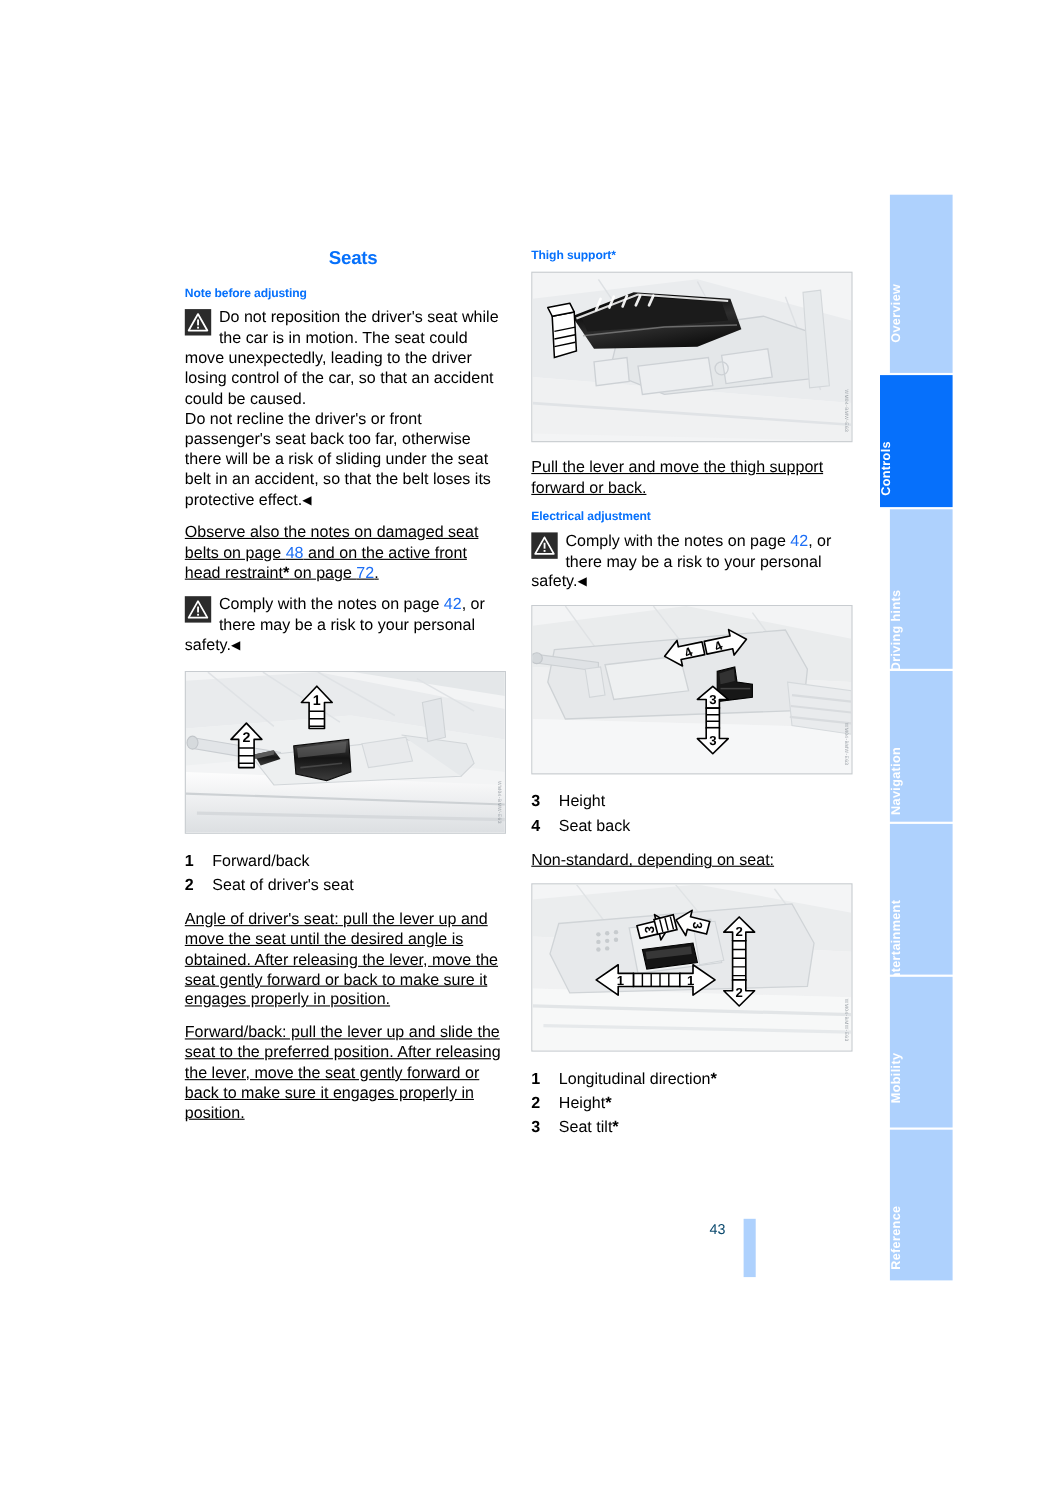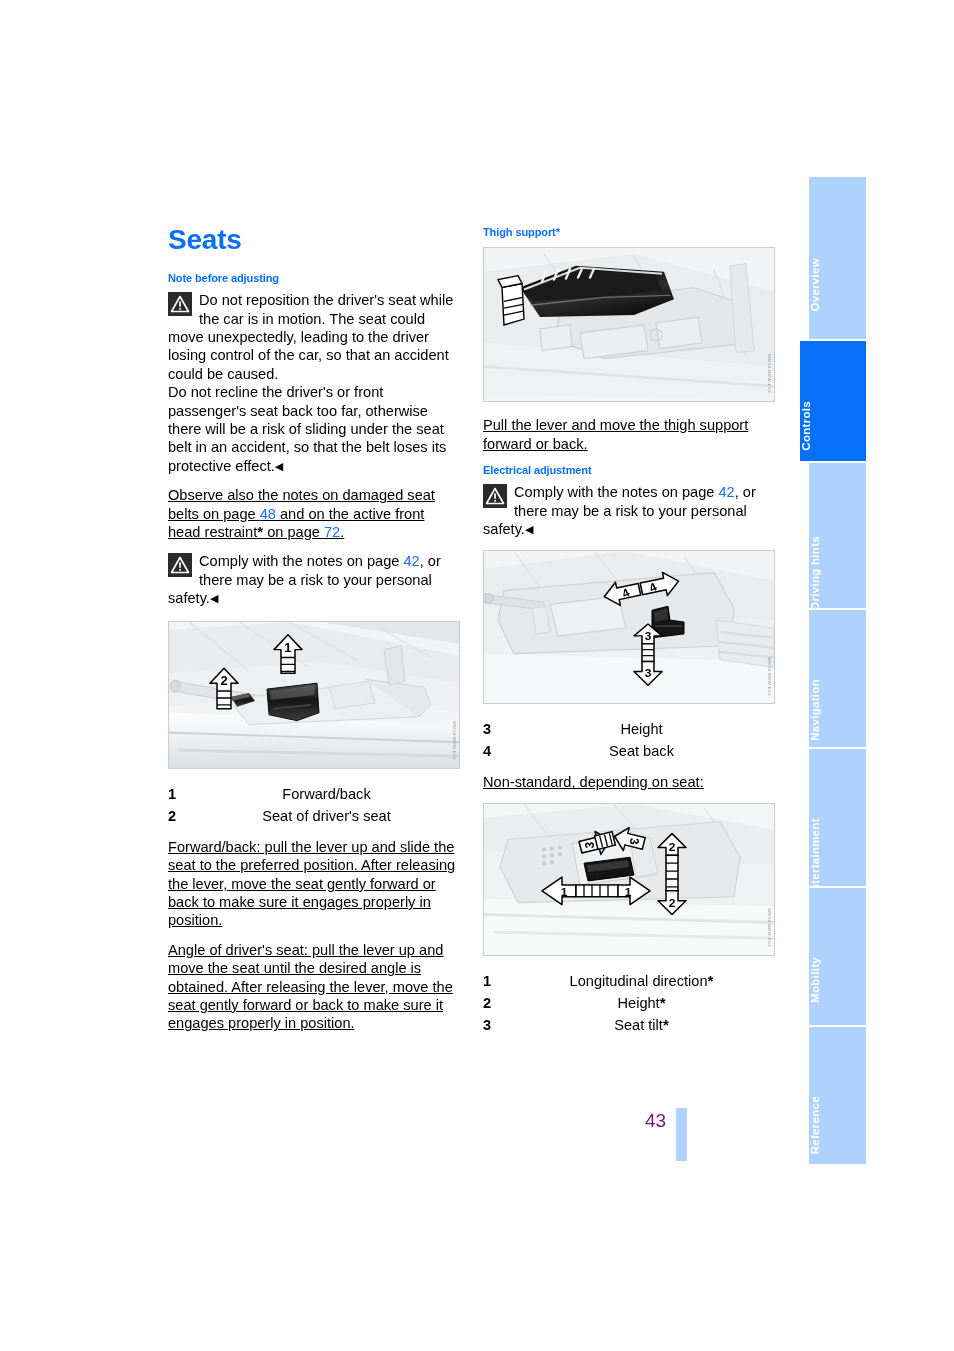--- a/index.html
+++ b/index.html
@@ -9,22 +9,22 @@
     color:#000;position:relative;overflow:hidden;
   }
   .page{position:absolute;inset:0;}
 
   
   .col{position:absolute;top:226px;width:292px;}
   .col-left{left:168px;}
   .col-right{left:483px;}
 
   h1.title{
-    font-size:28px;font-weight:bold;color:#0670fb;
-    margin:0 0 18px 0;letter-spacing:-0.2px;line-height:1;
+    font-size:17px;font-weight:bold;color:#0670fb;
+    margin:0 0 18px 14px;letter-spacing:-0.2px;line-height:1;text-align:center;
   }
   h2.sub{
     font-size:11px;font-weight:bold;color:#0670fb;
     margin:0 0 6px 0;line-height:1.2;letter-spacing:-0.1px;
   }
   h2.sub.tight{margin-top:0;}
   .sp-before{margin-top:22px;}
 
   p{margin:0 0 11px 0;font-size:14.6px;line-height:18.4px;text-decoration:underline;}
   .ref{color:#1c6ef5;}
@@ -36,21 +36,21 @@
     float:left;width:24px;height:24px;margin:1px 7px 0 0;
     background:#2b2b2b;position:relative;
   }
   .warn-icon svg{position:absolute;left:2px;top:2px;}
   .endmark{font-size:11px;line-height:0;vertical-align:1px;letter-spacing:0;}
 
   
   .legend{margin:0 0 11px 0;}
   .legend-row{display:flex;font-size:14.6px;line-height:22px;}
   .legend-num{width:25px;font-weight:bold;flex:0 0 25px;}
-  .legend-txt{flex:1;text-align:center;}
+  .legend-txt{flex:1;}
 
   
   .fig{
     position:relative;width:292px;border:1px solid #c8ccd0;
     background:#f4f5f6;box-sizing:border-box;margin:0 0 14px 0;overflow:hidden;
   }
   .fig svg{display:block;width:100%;height:100%;}
   .fig .credit{
     position:absolute;right:2px;bottom:8px;
     writing-mode:vertical-rl;font-size:4.4px;color:#9aa0a6;
@@ -75,21 +75,21 @@
     letter-spacing:0.3px;white-space:nowrap;
     margin:0 auto;
   }
   .tabinner{
     height:100%;display:flex;align-items:center;justify-content:center;
   }
 
   
   .pagenum{
     position:absolute;left:645px;top:1110px;
-    font-size:19px;color:#701a75;
+    font-size:13px;color:#0c4a6e;
   }
   .pagebar{
     position:absolute;left:676px;top:1108px;
     width:11px;height:53px;background:#aed1fd;
   }
 </style>
 </head>
 <body>
 
 <div class="page">
@@ -193,22 +193,22 @@
       <div class="legend-row">
         <span class="legend-num">1</span>
         <span class="legend-txt">Forward/back</span>
       </div>
       <div class="legend-row">
         <span class="legend-num">2</span>
         <span class="legend-txt">Seat of driver's seat</span>
       </div>
     </div>
 
+    <p>Angle of driver's seat: pull the lever up and move the seat until the desired angle is obtained. After releasing the lever, move the seat gently forward or back to make sure it engages properly in position.</p>
     <p>Forward/back: pull the lever up and slide the seat to the preferred position. After releasing the lever, move the seat gently forward or back to make sure it engages properly in position.</p>
-    <p>Angle of driver's seat: pull the lever up and move the seat until the desired angle is obtained. After releasing the lever, move the seat gently forward or back to make sure it engages properly in position.</p>
   </div>
 
   <div class="col col-right">
 
     <h2 class="sub tight"><span>Thigh support</span><span>*</span></h2>
 
     <div class="fig" style="height:155px;margin-top:8px;">
       <svg viewBox="0 0 290 155" preserveAspectRatio="none">
         <defs>
           <linearGradient id="cush" x1="0.1" y1="0" x2="0.6" y2="1">

